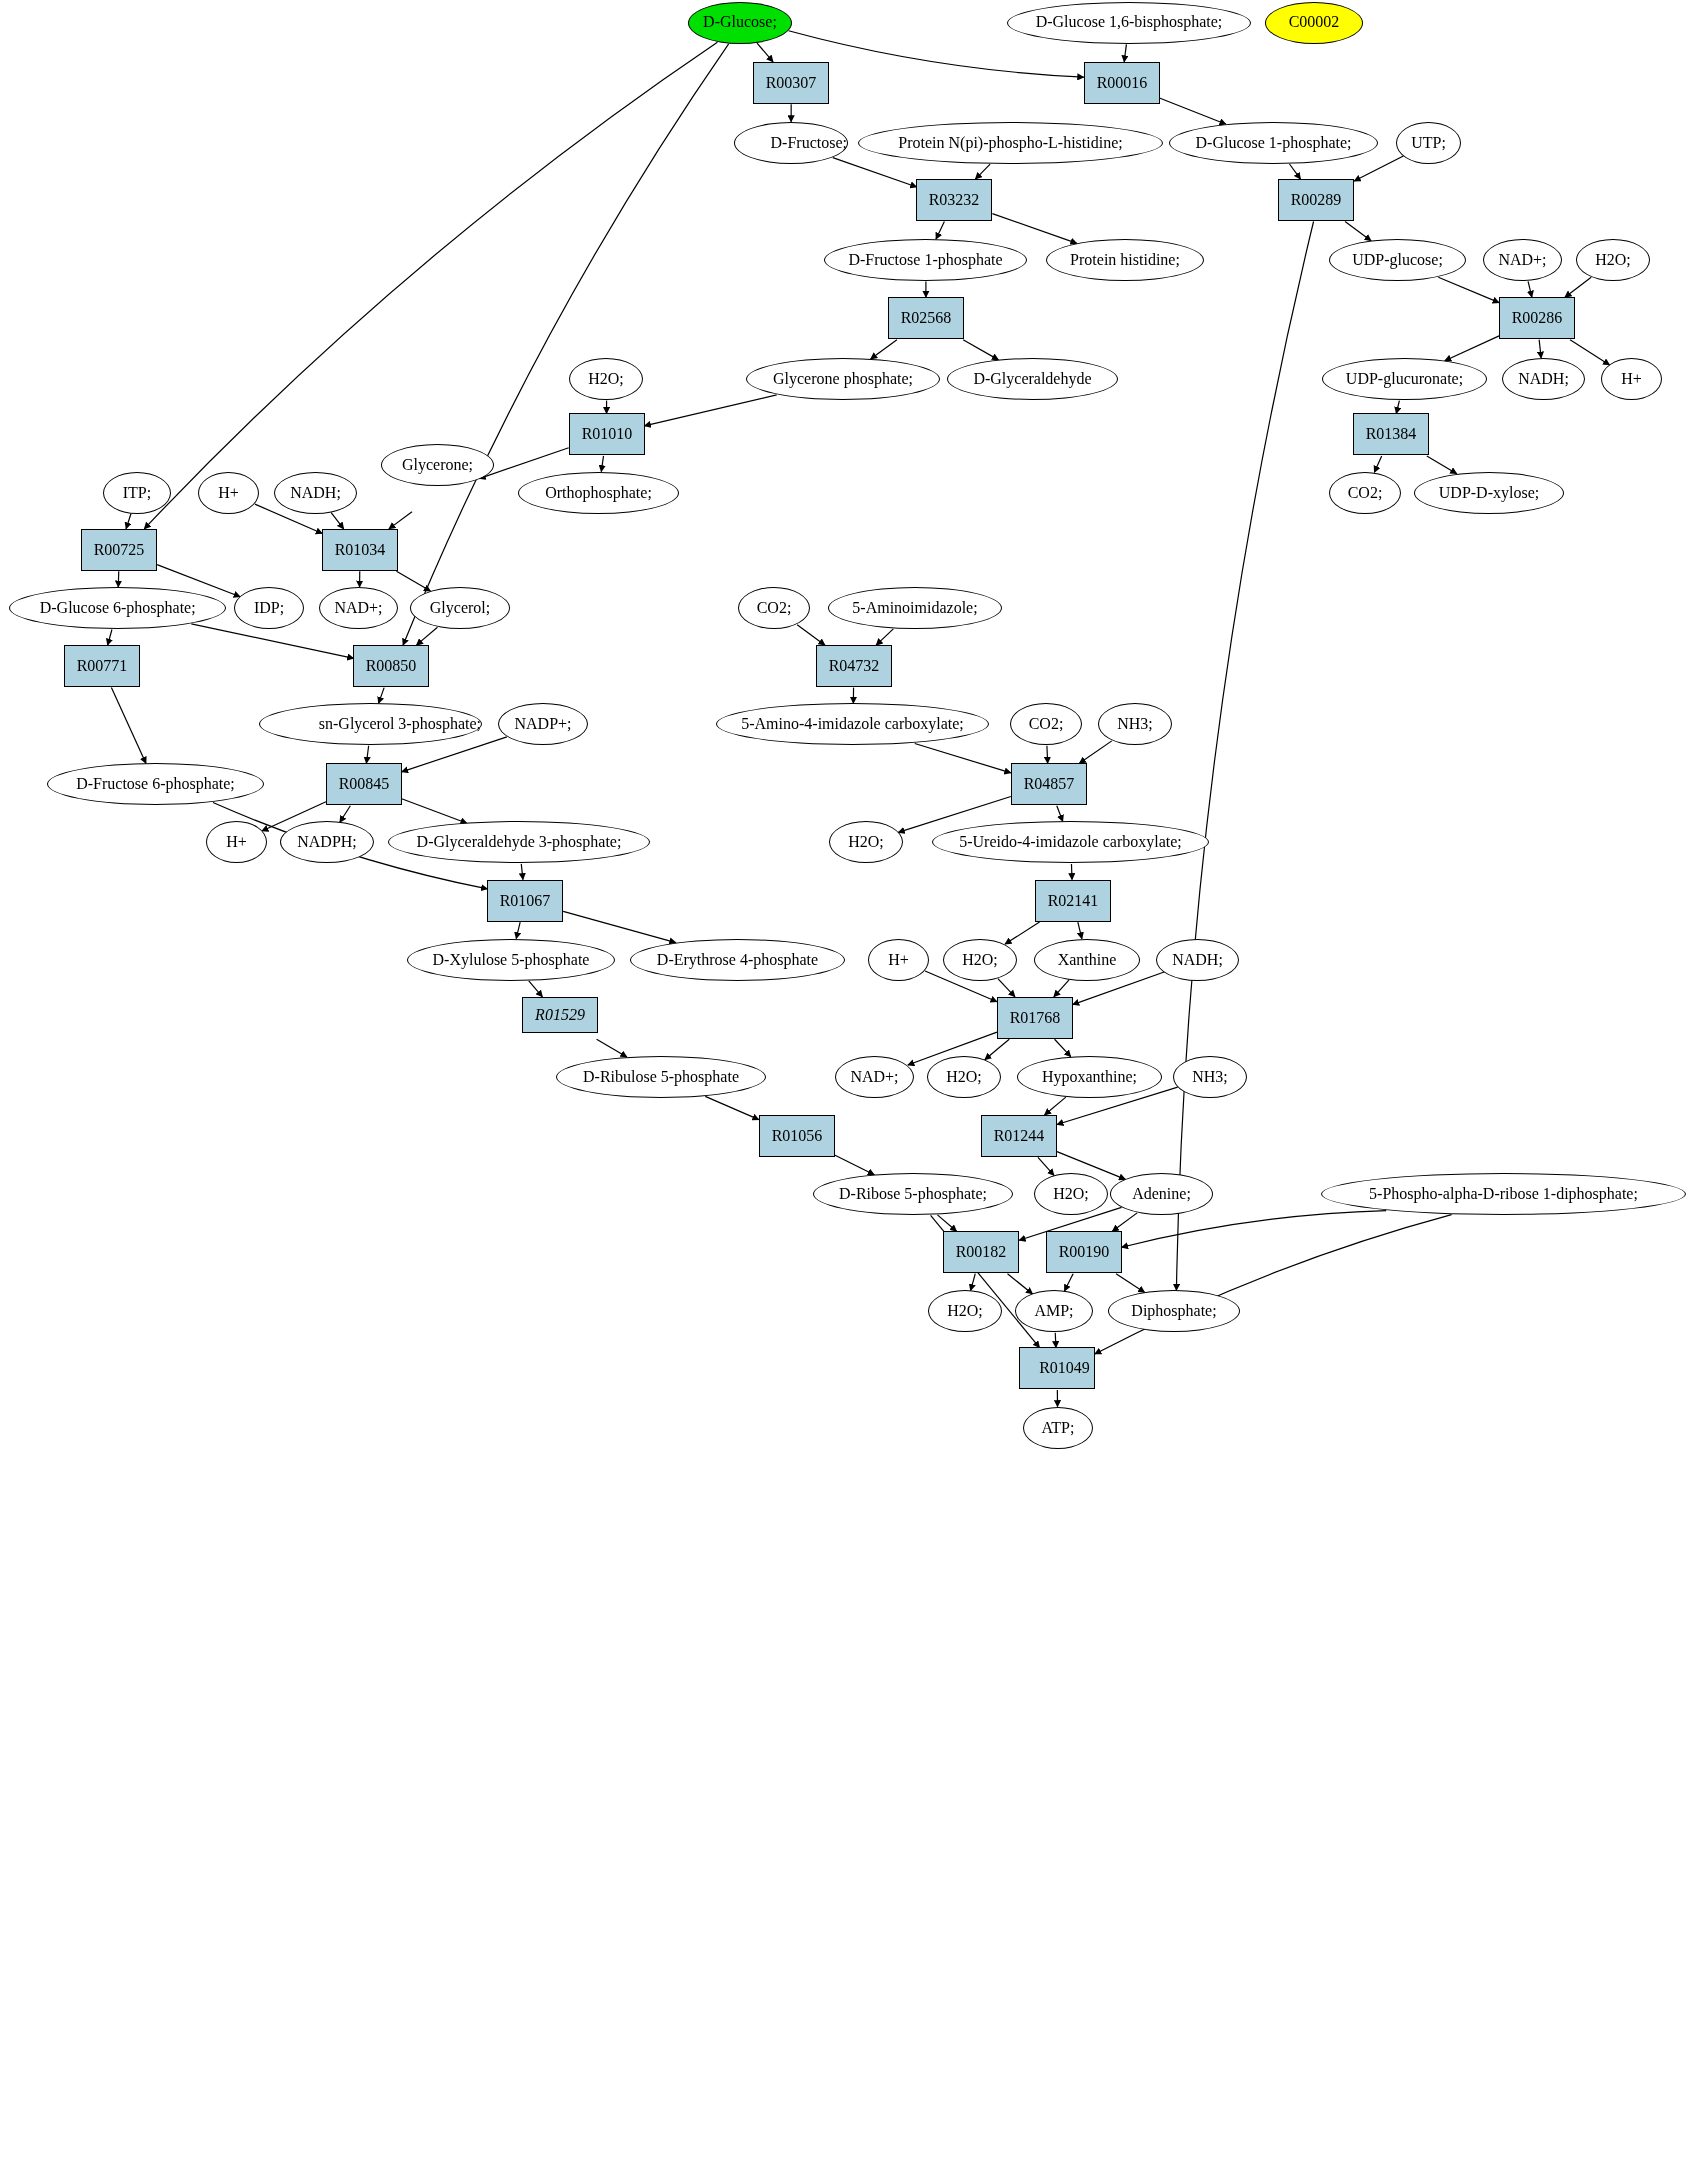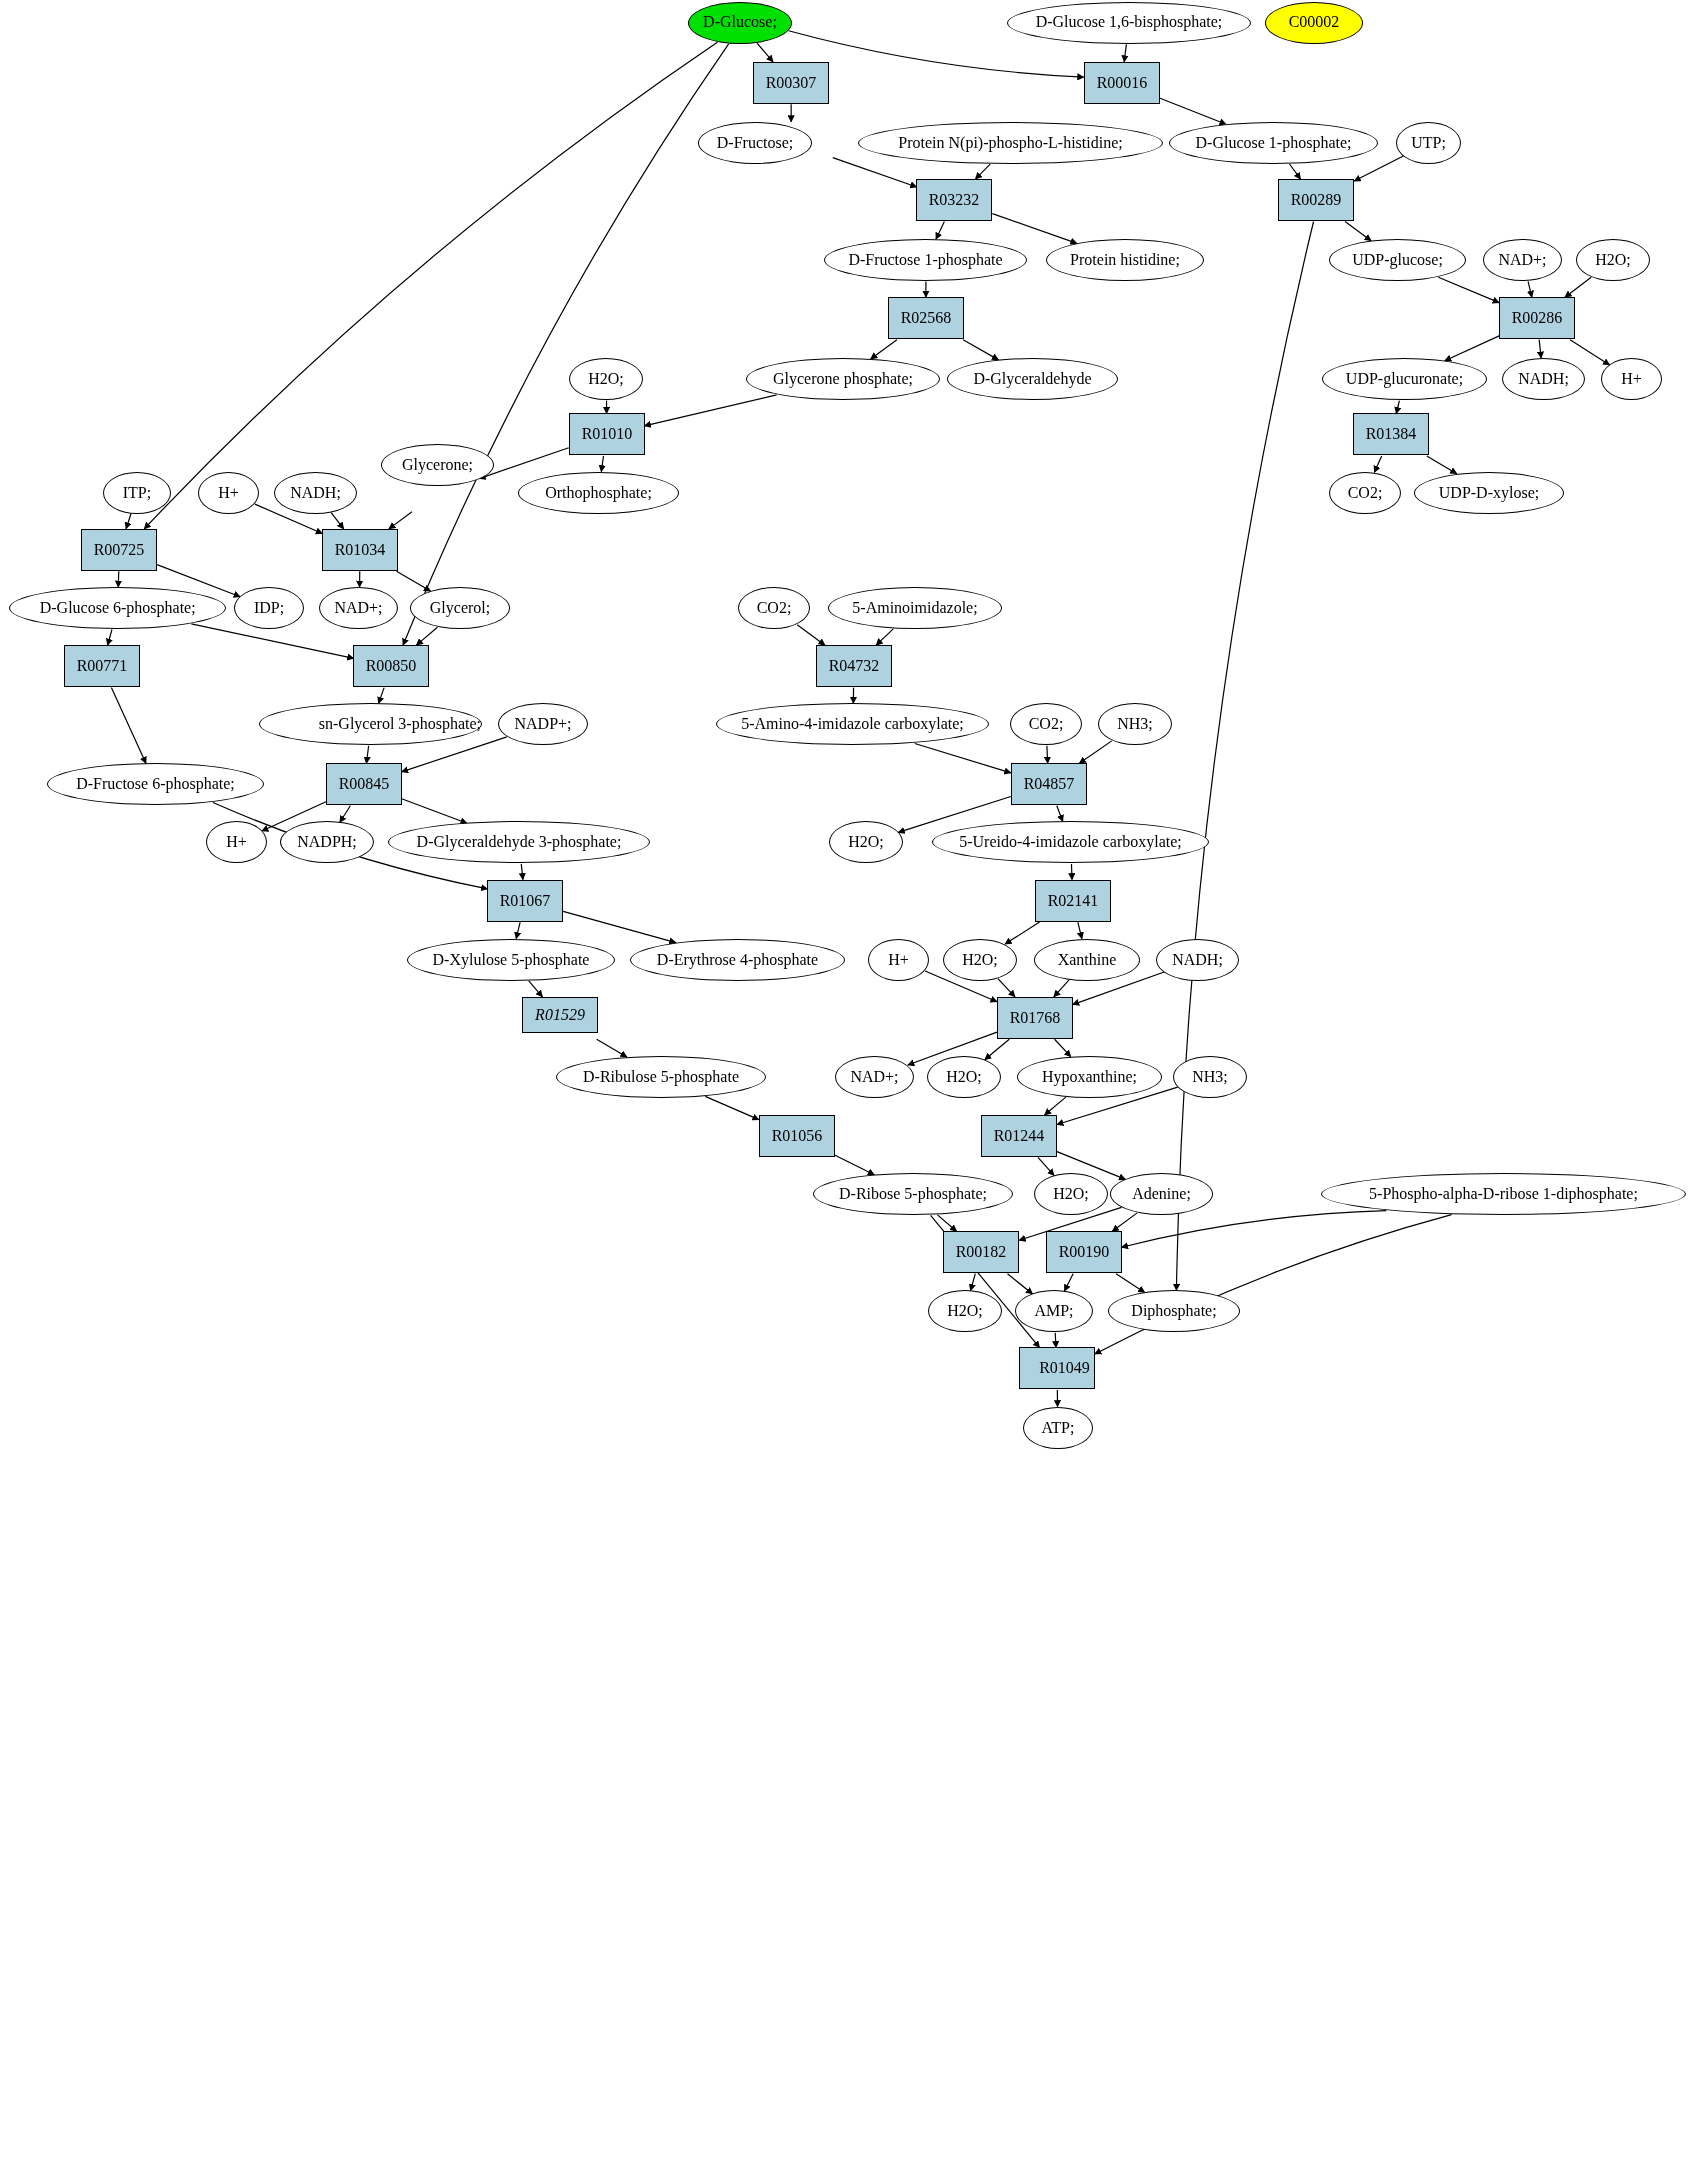--- a/index.html
+++ b/index.html
@@ -168,21 +168,21 @@
       </div>
       <div class="node node-compound highlight-yellow" style="left: 1265px; top: 1.8px; width: 98px; height: 42px;">
         <span>C00002</span>
       </div>
       <div class="node node-reaction" style="left: 753px; top: 62px; width: 76px; height: 42px;">
         <span>R00307</span>
       </div>
       <div class="node node-reaction" style="left: 1084px; top: 62px; width: 76px; height: 42px;">
         <span>R00016</span>
       </div>
-      <div class="node node-compound" style="left: 698px; top: 122px; width: 114px; height: 42px;">
+      <div class="node node-compound" style="left: 734px; top: 122px; width: 114px; height: 42px; justify-content: flex-end;">
         <span>D-Fructose;</span>
       </div>
       <div class="node node-compound" style="left: 858px; top: 122px; width: 305px; height: 42px;">
         <span>Protein N(pi)-phospho-L-histidine;</span>
       </div>
       <div class="node node-compound" style="left: 1169px; top: 122px; width: 209px; height: 42px;">
         <span>D-Glucose 1-phosphate;</span>
       </div>
       <div class="node node-compound" style="left: 1396px; top: 122px; width: 65px; height: 42px;">
         <span>UTP;</span>

